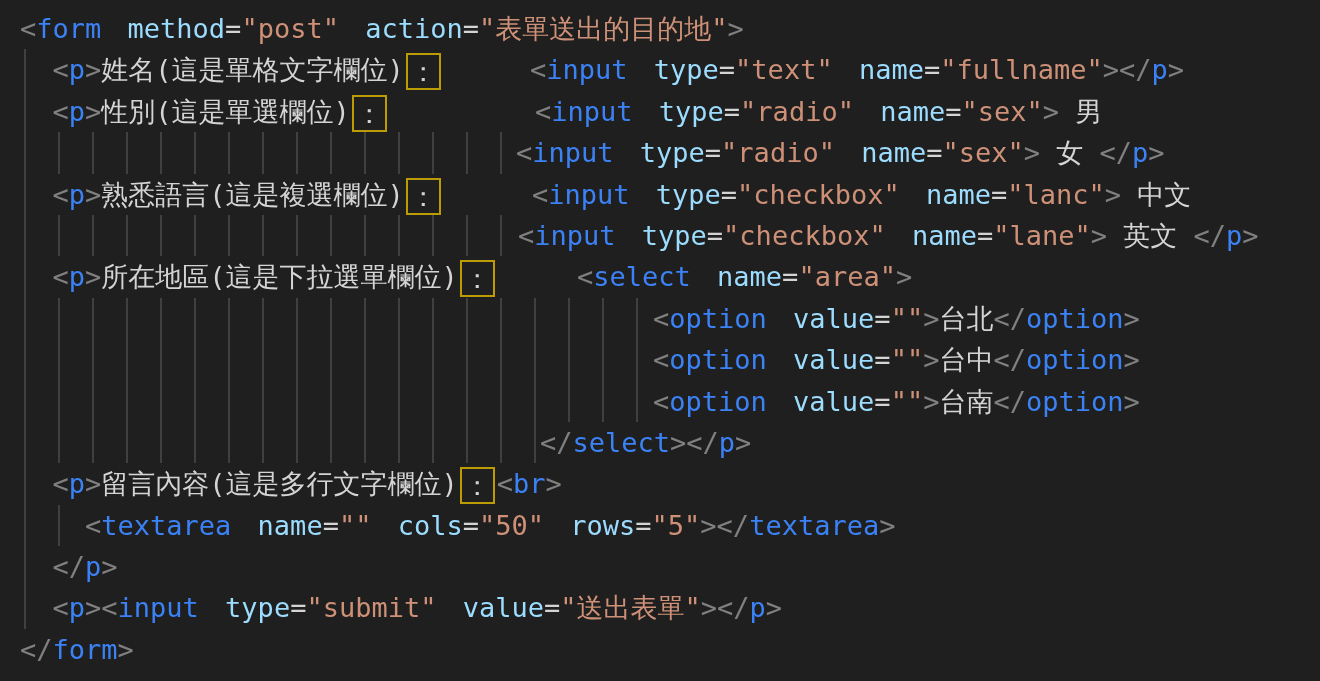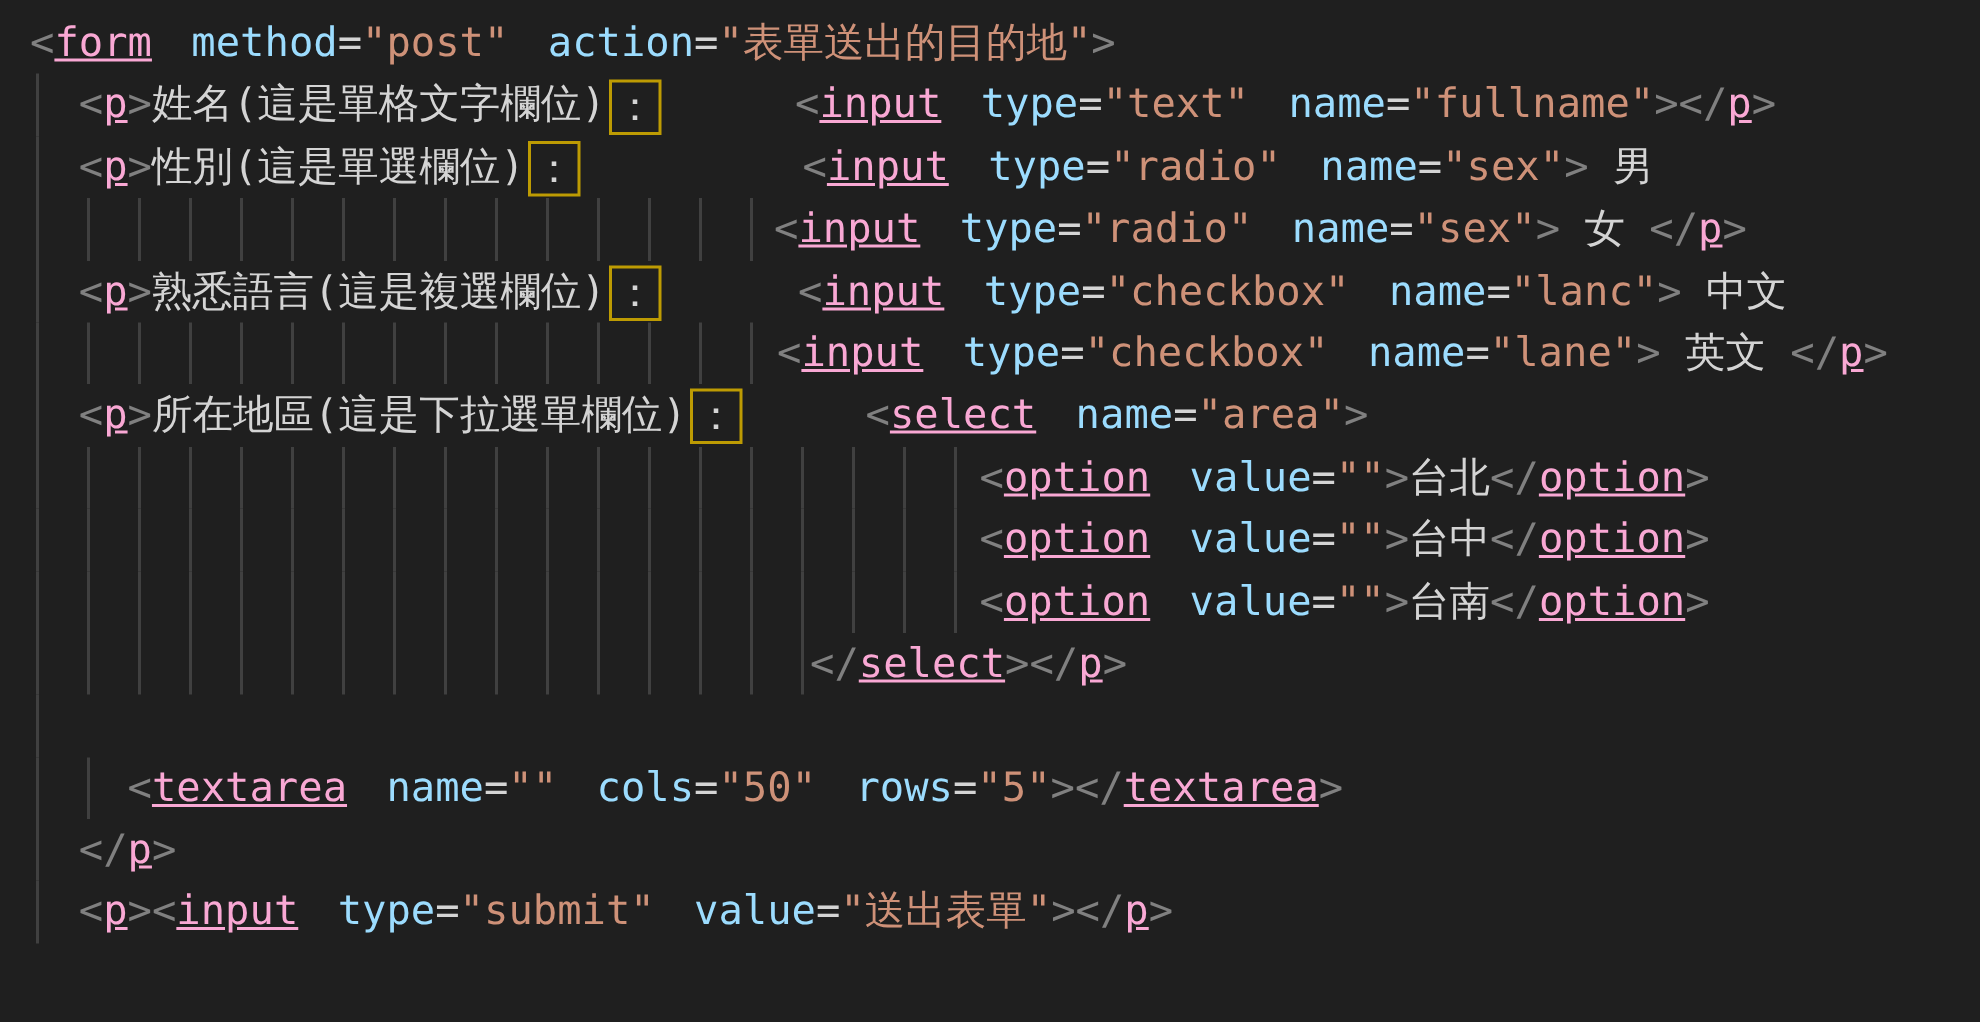--- a/index.html
+++ b/index.html
@@ -13,21 +13,21 @@
     font-size:27px;
     line-height:41.4px;
     color:#d4d4d4;
     cursor:text;
   }
   .line{position:relative;white-space:pre;height:41.4px;}
   .guide{position:absolute;top:0;bottom:0;width:2px;background:#404040;}
   .seg{white-space:pre;}
   .seg.abs{position:absolute;top:0;left:0;}
   .tok-pun{color:#808080;}
-  .tok-tag{color:#f9a8d4;text-decoration:underline;}
+  .tok-tag{color:#3b82f6;}
   .tok-attr{color:#9cdcfe;padding-left:10px;}
   .tok-eq{color:#d4d4d4;}
   .tok-str{color:#ce9178;}
   .tok-txt{color:#d4d4d4;}
   .tok-box{
     color:#d4d4d4;
     border:2px solid #bd9b03;
     display:inline-block;
     min-width:24px;
     text-align:center;
@@ -46,17 +46,18 @@
     <div class="line"><span class="guide" style="left: 4px;"></span><span class="seg"><span class="tok-txt">  </span><span class="tok-pun">&lt;</span><span class="tok-tag">p</span><span class="tok-pun">&gt;</span><span class="tok-txt">姓名(這是單格文字欄位)</span><span class="tok-box">：</span></span><span class="seg abs" style="left: 510px;"><span class="tok-pun">&lt;</span><span class="tok-tag">input</span><span class="tok-txt"> </span><span class="tok-attr">type</span><span class="tok-eq">=</span><span class="tok-str">"text"</span><span class="tok-txt"> </span><span class="tok-attr">name</span><span class="tok-eq">=</span><span class="tok-str">"fullname"</span><span class="tok-pun">&gt;&lt;/</span><span class="tok-tag">p</span><span class="tok-pun">&gt;</span></span></div>
     <div class="line"><span class="guide" style="left: 4px;"></span><span class="seg"><span class="tok-txt">  </span><span class="tok-pun">&lt;</span><span class="tok-tag">p</span><span class="tok-pun">&gt;</span><span class="tok-txt">性別(這是單選欄位)</span><span class="tok-box">：</span></span><span class="seg abs" style="left: 515px;"><span class="tok-pun">&lt;</span><span class="tok-tag">input</span><span class="tok-txt"> </span><span class="tok-attr">type</span><span class="tok-eq">=</span><span class="tok-str">"radio"</span><span class="tok-txt"> </span><span class="tok-attr">name</span><span class="tok-eq">=</span><span class="tok-str">"sex"</span><span class="tok-pun">&gt;</span><span class="tok-txt"> 男</span></span></div>
     <div class="line"><span class="guide" style="left: 4px;"></span><span class="guide" style="left: 38px;"></span><span class="guide" style="left: 72px;"></span><span class="guide" style="left: 106px;"></span><span class="guide" style="left: 140px;"></span><span class="guide" style="left: 174px;"></span><span class="guide" style="left: 208px;"></span><span class="guide" style="left: 242px;"></span><span class="guide" style="left: 276px;"></span><span class="guide" style="left: 310px;"></span><span class="guide" style="left: 344px;"></span><span class="guide" style="left: 378px;"></span><span class="guide" style="left: 412px;"></span><span class="guide" style="left: 446px;"></span><span class="guide" style="left: 480px;"></span><span class="seg abs" style="left: 496px;"><span class="tok-pun">&lt;</span><span class="tok-tag">input</span><span class="tok-txt"> </span><span class="tok-attr">type</span><span class="tok-eq">=</span><span class="tok-str">"radio"</span><span class="tok-txt"> </span><span class="tok-attr">name</span><span class="tok-eq">=</span><span class="tok-str">"sex"</span><span class="tok-pun">&gt;</span><span class="tok-txt"> 女 </span><span class="tok-pun">&lt;/</span><span class="tok-tag">p</span><span class="tok-pun">&gt;</span></span></div>
     <div class="line"><span class="guide" style="left: 4px;"></span><span class="seg"><span class="tok-txt">  </span><span class="tok-pun">&lt;</span><span class="tok-tag">p</span><span class="tok-pun">&gt;</span><span class="tok-txt">熟悉語言(這是複選欄位)</span><span class="tok-box">：</span></span><span class="seg abs" style="left: 512px;"><span class="tok-pun">&lt;</span><span class="tok-tag">input</span><span class="tok-txt"> </span><span class="tok-attr">type</span><span class="tok-eq">=</span><span class="tok-str">"checkbox"</span><span class="tok-txt"> </span><span class="tok-attr">name</span><span class="tok-eq">=</span><span class="tok-str">"lanc"</span><span class="tok-pun">&gt;</span><span class="tok-txt"> 中文</span></span></div>
     <div class="line"><span class="guide" style="left: 4px;"></span><span class="guide" style="left: 38px;"></span><span class="guide" style="left: 72px;"></span><span class="guide" style="left: 106px;"></span><span class="guide" style="left: 140px;"></span><span class="guide" style="left: 174px;"></span><span class="guide" style="left: 208px;"></span><span class="guide" style="left: 242px;"></span><span class="guide" style="left: 276px;"></span><span class="guide" style="left: 310px;"></span><span class="guide" style="left: 344px;"></span><span class="guide" style="left: 378px;"></span><span class="guide" style="left: 412px;"></span><span class="guide" style="left: 446px;"></span><span class="guide" style="left: 480px;"></span><span class="seg abs" style="left: 498px;"><span class="tok-pun">&lt;</span><span class="tok-tag">input</span><span class="tok-txt"> </span><span class="tok-attr">type</span><span class="tok-eq">=</span><span class="tok-str">"checkbox"</span><span class="tok-txt"> </span><span class="tok-attr">name</span><span class="tok-eq">=</span><span class="tok-str">"lane"</span><span class="tok-pun">&gt;</span><span class="tok-txt"> 英文 </span><span class="tok-pun">&lt;/</span><span class="tok-tag">p</span><span class="tok-pun">&gt;</span></span></div>
     <div class="line"><span class="guide" style="left: 4px;"></span><span class="seg"><span class="tok-txt">  </span><span class="tok-pun">&lt;</span><span class="tok-tag">p</span><span class="tok-pun">&gt;</span><span class="tok-txt">所在地區(這是下拉選單欄位)</span><span class="tok-box">：</span></span><span class="seg abs" style="left: 557px;"><span class="tok-pun">&lt;</span><span class="tok-tag">select</span><span class="tok-txt"> </span><span class="tok-attr">name</span><span class="tok-eq">=</span><span class="tok-str">"area"</span><span class="tok-pun">&gt;</span></span></div>
     <div class="line"><span class="guide" style="left: 4px;"></span><span class="guide" style="left: 38px;"></span><span class="guide" style="left: 72px;"></span><span class="guide" style="left: 106px;"></span><span class="guide" style="left: 140px;"></span><span class="guide" style="left: 174px;"></span><span class="guide" style="left: 208px;"></span><span class="guide" style="left: 242px;"></span><span class="guide" style="left: 276px;"></span><span class="guide" style="left: 310px;"></span><span class="guide" style="left: 344px;"></span><span class="guide" style="left: 378px;"></span><span class="guide" style="left: 412px;"></span><span class="guide" style="left: 446px;"></span><span class="guide" style="left: 480px;"></span><span class="guide" style="left: 514px;"></span><span class="guide" style="left: 548px;"></span><span class="guide" style="left: 582px;"></span><span class="guide" style="left: 616px;"></span><span class="seg abs" style="left: 633px;"><span class="tok-pun">&lt;</span><span class="tok-tag">option</span><span class="tok-txt"> </span><span class="tok-attr">value</span><span class="tok-eq">=</span><span class="tok-str">""</span><span class="tok-pun">&gt;</span><span class="tok-txt">台北</span><span class="tok-pun">&lt;/</span><span class="tok-tag">option</span><span class="tok-pun">&gt;</span></span></div>
     <div class="line"><span class="guide" style="left: 4px;"></span><span class="guide" style="left: 38px;"></span><span class="guide" style="left: 72px;"></span><span class="guide" style="left: 106px;"></span><span class="guide" style="left: 140px;"></span><span class="guide" style="left: 174px;"></span><span class="guide" style="left: 208px;"></span><span class="guide" style="left: 242px;"></span><span class="guide" style="left: 276px;"></span><span class="guide" style="left: 310px;"></span><span class="guide" style="left: 344px;"></span><span class="guide" style="left: 378px;"></span><span class="guide" style="left: 412px;"></span><span class="guide" style="left: 446px;"></span><span class="guide" style="left: 480px;"></span><span class="guide" style="left: 514px;"></span><span class="guide" style="left: 548px;"></span><span class="guide" style="left: 582px;"></span><span class="guide" style="left: 616px;"></span><span class="seg abs" style="left: 633px;"><span class="tok-pun">&lt;</span><span class="tok-tag">option</span><span class="tok-txt"> </span><span class="tok-attr">value</span><span class="tok-eq">=</span><span class="tok-str">""</span><span class="tok-pun">&gt;</span><span class="tok-txt">台中</span><span class="tok-pun">&lt;/</span><span class="tok-tag">option</span><span class="tok-pun">&gt;</span></span></div>
     <div class="line"><span class="guide" style="left: 4px;"></span><span class="guide" style="left: 38px;"></span><span class="guide" style="left: 72px;"></span><span class="guide" style="left: 106px;"></span><span class="guide" style="left: 140px;"></span><span class="guide" style="left: 174px;"></span><span class="guide" style="left: 208px;"></span><span class="guide" style="left: 242px;"></span><span class="guide" style="left: 276px;"></span><span class="guide" style="left: 310px;"></span><span class="guide" style="left: 344px;"></span><span class="guide" style="left: 378px;"></span><span class="guide" style="left: 412px;"></span><span class="guide" style="left: 446px;"></span><span class="guide" style="left: 480px;"></span><span class="guide" style="left: 514px;"></span><span class="guide" style="left: 548px;"></span><span class="guide" style="left: 582px;"></span><span class="guide" style="left: 616px;"></span><span class="seg abs" style="left: 633px;"><span class="tok-pun">&lt;</span><span class="tok-tag">option</span><span class="tok-txt"> </span><span class="tok-attr">value</span><span class="tok-eq">=</span><span class="tok-str">""</span><span class="tok-pun">&gt;</span><span class="tok-txt">台南</span><span class="tok-pun">&lt;/</span><span class="tok-tag">option</span><span class="tok-pun">&gt;</span></span></div>
     <div class="line"><span class="guide" style="left: 4px;"></span><span class="guide" style="left: 38px;"></span><span class="guide" style="left: 72px;"></span><span class="guide" style="left: 106px;"></span><span class="guide" style="left: 140px;"></span><span class="guide" style="left: 174px;"></span><span class="guide" style="left: 208px;"></span><span class="guide" style="left: 242px;"></span><span class="guide" style="left: 276px;"></span><span class="guide" style="left: 310px;"></span><span class="guide" style="left: 344px;"></span><span class="guide" style="left: 378px;"></span><span class="guide" style="left: 412px;"></span><span class="guide" style="left: 446px;"></span><span class="guide" style="left: 480px;"></span><span class="guide" style="left: 514px;"></span><span class="seg abs" style="left: 520px;"><span class="tok-pun">&lt;/</span><span class="tok-tag">select</span><span class="tok-pun">&gt;&lt;/</span><span class="tok-tag">p</span><span class="tok-pun">&gt;</span></span></div>
-    <div class="line"><span class="guide" style="left: 4px;"></span></div>
+    <div class="line"><span class="guide" style="left: 4px;"></span><span class="seg"><span class="tok-txt">  </span><span class="tok-pun">&lt;</span><span class="tok-tag">p</span><span class="tok-pun">&gt;</span><span class="tok-txt">留言內容(這是多行文字欄位)</span><span class="tok-box">：</span><span class="tok-pun">&lt;</span><span class="tok-tag">br</span><span class="tok-pun">&gt;</span></span></div>
     <div class="line"><span class="guide" style="left: 4px;"></span><span class="guide" style="left: 38px;"></span><span class="seg"><span class="tok-txt">    </span><span class="tok-pun">&lt;</span><span class="tok-tag">textarea</span><span class="tok-txt"> </span><span class="tok-attr">name</span><span class="tok-eq">=</span><span class="tok-str">""</span><span class="tok-txt"> </span><span class="tok-attr">cols</span><span class="tok-eq">=</span><span class="tok-str">"50"</span><span class="tok-txt"> </span><span class="tok-attr">rows</span><span class="tok-eq">=</span><span class="tok-str">"5"</span><span class="tok-pun">&gt;&lt;/</span><span class="tok-tag">textarea</span><span class="tok-pun">&gt;</span></span></div>
     <div class="line"><span class="guide" style="left: 4px;"></span><span class="seg"><span class="tok-txt">  </span><span class="tok-pun">&lt;/</span><span class="tok-tag">p</span><span class="tok-pun">&gt;</span></span></div>
     <div class="line"><span class="guide" style="left: 4px;"></span><span class="seg"><span class="tok-txt">  </span><span class="tok-pun">&lt;</span><span class="tok-tag">p</span><span class="tok-pun">&gt;&lt;</span><span class="tok-tag">input</span><span class="tok-txt"> </span><span class="tok-attr">type</span><span class="tok-eq">=</span><span class="tok-str">"submit"</span><span class="tok-txt"> </span><span class="tok-attr">value</span><span class="tok-eq">=</span><span class="tok-str">"送出表單"</span><span class="tok-pun">&gt;&lt;/</span><span class="tok-tag">p</span><span class="tok-pun">&gt;</span></span></div>
+    <div class="line"><span class="seg"><span class="tok-pun">&lt;/</span><span class="tok-tag">form</span><span class="tok-pun">&gt;</span></span></div>
   </div>
 
 </body></html>

